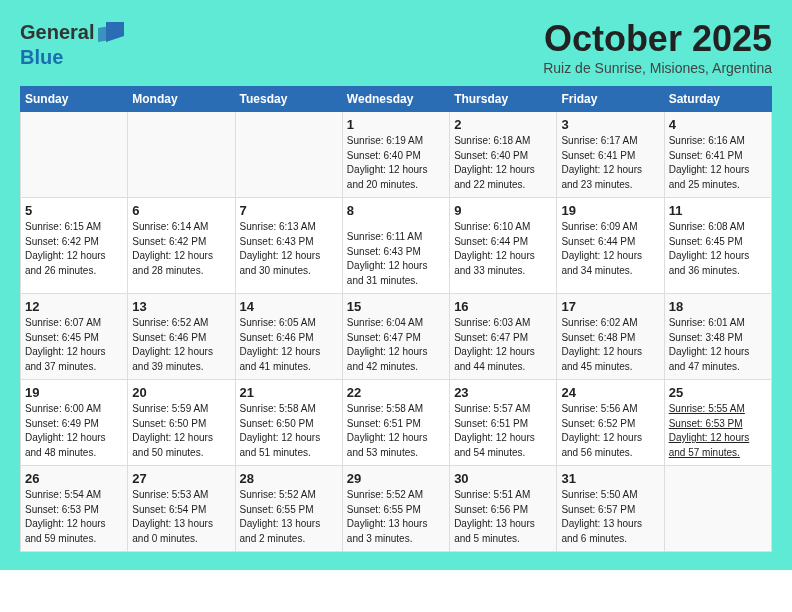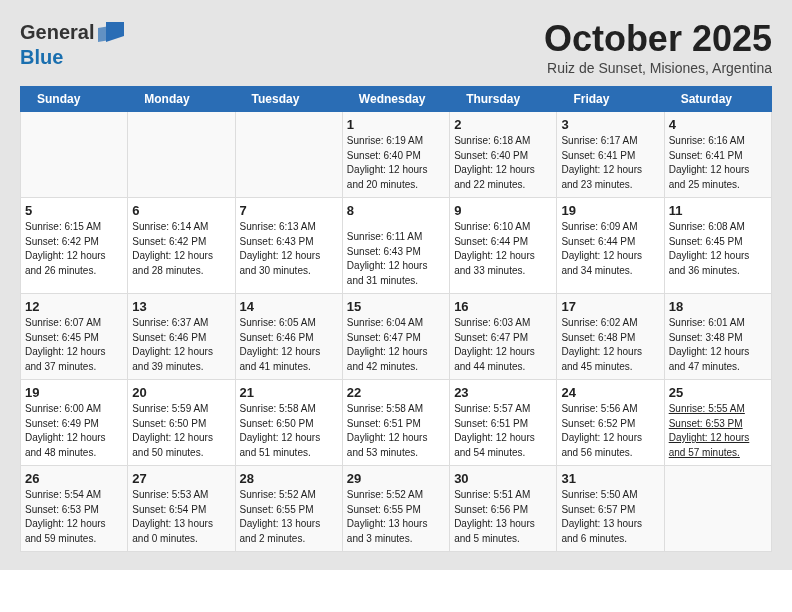--- a/index.html
+++ b/index.html
@@ -5,21 +5,21 @@
     * { margin: 0; padding: 0; box-sizing: border-box; }
     body {
       font-family: Arial, sans-serif;
       background: #fff;
       width: 792px;
       min-height: 612px;
     }
     .page {
       width: 792px;
       padding: 18px 20px 18px 20px;
-      background: #e5e5e5;
+      background: #5eead4;
     }
     .header {
       display: flex;
       align-items: flex-start;
       justify-content: space-between;
       margin-bottom: 10px;
     }
     .logo {
       display: flex;
       align-items: center;
@@ -53,21 +53,21 @@
       border-collapse: collapse;
       table-layout: fixed;
     }
     thead tr {
       background: #2a6db5;
     }
     thead th {
       color: #fff;
       font-size: 12px;
       font-weight: bold;
-      padding: 5px 16px;
+      padding: 5px 4px;
       text-align: left;
       border: 1px solid #2a6db5;
     }
     tbody tr {
       border-bottom: 1px solid #ccc;
     }
     tbody td {
       vertical-align: top;
       padding: 5px 4px;
       font-size: 10.5px;
@@ -106,21 +106,21 @@
           <svg class="logo-icon" viewBox="0 0 30 28" fill="none">
             <polygon points="10,4 28,4 28,18 10,24" fill="#2a6db5"></polygon>
             <polygon points="2,10 14,8 14,22 2,24" fill="#2a6db5" opacity="0.7"></polygon>
           </svg>
         </div>
         <span class="logo-text logo-blue">Blue</span>
       </div>
     </div>
     <div class="title-block">
       <div class="cal-title">October 2025</div>
-      <div class="cal-subtitle">Ruiz de Sunset, Misiones, Argentina</div>
+      <div class="cal-subtitle">Ruiz de Sunrise, Misiones, Argentina</div>
     </div>
   </div>
 
   <table>
     <thead>
       <tr>
       <th>Sunday</th>
           <th>Monday</th>
           <th>Tuesday</th>
           <th>Wednesday</th>
@@ -205,21 +205,21 @@
         </tr>
         <tr>
           <td>
             <span class="day-num">12</span>
             <div class="day-info" style="white-space: pre-line;">Sunrise: 6:07 AM
 Sunset: 6:45 PM
 Daylight: 12 hours and 37 minutes.</div>
           </td>
           <td>
             <span class="day-num">13</span>
-            <div class="day-info" style="white-space: pre-line;">Sunrise: 6:37 AM
+            <div class="day-info" style="white-space: pre-line;">Sunrise: 6:52 AM
 Sunset: 6:46 PM
 Daylight: 12 hours and 39 minutes.</div>
           </td>
           <td>
             <span class="day-num">14</span>
             <div class="day-info" style="white-space: pre-line;">Sunrise: 6:05 AM
 Sunset: 6:46 PM
 Daylight: 12 hours and 41 minutes.</div>
           </td>
           <td>

